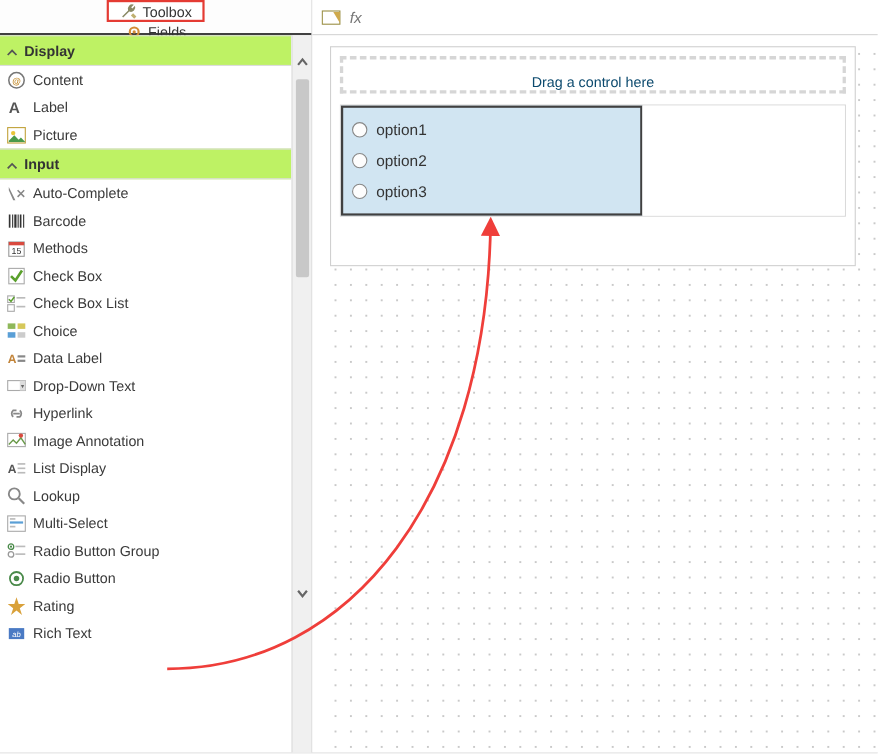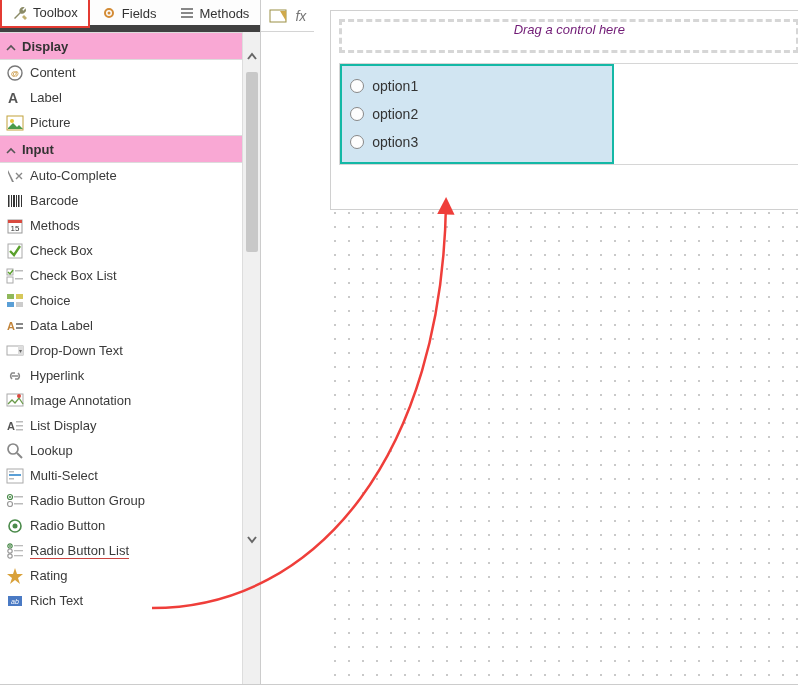--- a/index.html
+++ b/index.html
@@ -24,22 +24,23 @@
     width: 284px;
     border-right: 1px solid #ccc;
     display: flex;
     flex-direction: column;
     background: #fff;
   }
   .tabs {
     display: flex;
     align-items: center;
     height: 32px;
-    border-bottom: 7px solid #404040;
+    border-bottom: 2px solid #404040;
     background: #fdfdfd;
+    flex-direction: column;
   }
   .tab {
     display: flex;
     align-items: center;
     height: 30px;
     padding: 0 10px;
     border: 1px solid transparent;
     border-bottom: none;
     cursor: pointer;
     font-size: 13px;
@@ -65,21 +66,21 @@
     display: flex;
   }
   .tree {
     flex: 1;
     overflow: hidden;
   }
   .section-header {
     display: flex;
     align-items: center;
     height: 28px;
-    background: #f9a8d4;
+    background: #bef264;
     border-top: 1px solid #dcdcdc;
     border-bottom: 1px solid #dcdcdc;
     padding: 0 6px;
     cursor: pointer;
     font-weight: 600;
     color: #333;
   }
   .chev {
     width: 10px; height: 10px; margin-right: 6px;
     display: inline-block;
@@ -117,21 +118,21 @@
     position: absolute;
     left: 3px; width: 12px;
     top: 40px; height: 180px;
     background: #c8c8c8;
     border-radius: 2px;
   }
   
   .right-panel {
     flex: 1;
     display: flex;
-    flex-direction: row;
+    flex-direction: column;
     background: #fff;
   }
   .right-toolbar {
     height: 32px;
     display: flex;
     align-items: center;
     padding: 0 8px;
     gap: 8px;
     border-bottom: 1px solid #d4d4d4;
   }
@@ -155,37 +156,36 @@
     background: #fff;
     border: 1px solid #d0d0d0;
     width: 478px;
     min-height: 200px;
     padding: 8px;
   }
   .drop-zone {
     border: 3px dashed #d6d6d6;
     height: 34px;
     display: flex;
-    align-items: flex-start;
+    align-items: flex-end;
     justify-content: center;
-    font-style: italic;
-    color: #701a75;
+    color: #0c4a6e;
     margin-bottom: 10px;
   }
   .control-row {
     display: flex;
     border: 1px solid #d6d6d6;
     width: 100%;
   }
   .control-cell {
     border-right: 1px solid #d6d6d6;
     width: 274px;
     padding: 6px 8px;
     background: #d1e5f2;
-    border: 2px solid #14b8a6;
+    border: 2px solid #404040;
   }
   .control-cell-empty { flex: 1; padding: 6px; background:#fff;}
   .radio-opt {
     display: flex;
     align-items: center;
     height: 28px;
     font-size: 14px;
     color: #333;
   }
   .radio-dot {
@@ -399,32 +399,20 @@
                   <rect x="8" y="11" width="9" height="1.5" fill="#bbb"></rect>
                 </svg></span>
               <span class="label-text">Radio Button Group</span>
             </div>
             <div class="tree-item">
               <span class="icon"><svg viewBox="0 0 18 18" width="18" height="18">
                   <circle cx="9" cy="9" r="6" fill="#fff" stroke="#4a8a4a" stroke-width="1.6"></circle>
                   <circle cx="9" cy="9" r="2.5" fill="#4a8a4a"></circle>
                 </svg></span>
               <span class="label-text">Radio Button</span>
-            </div>
-            <div class="tree-item selected">
-              <span class="icon"><svg viewBox="0 0 18 18" width="18" height="18">
-                  <circle cx="4" cy="4" r="2.2" fill="none" stroke="#4a8a4a" stroke-width="1.2"></circle>
-                  <circle cx="4" cy="4" r="0.9" fill="#4a8a4a"></circle>
-                  <rect x="8" y="3" width="9" height="1.3" fill="#bbb"></rect>
-                  <circle cx="4" cy="9" r="2.2" fill="none" stroke="#999" stroke-width="1.2"></circle>
-                  <rect x="8" y="8" width="9" height="1.3" fill="#bbb"></rect>
-                  <circle cx="4" cy="14" r="2.2" fill="none" stroke="#999" stroke-width="1.2"></circle>
-                  <rect x="8" y="13" width="9" height="1.3" fill="#bbb"></rect>
-                </svg></span>
-              <span class="label-text">Radio Button List</span>
             </div>
             <div class="tree-item">
               <span class="icon"><svg viewBox="0 0 18 18" width="18" height="18">
                   <path d="M9 1 L11 7 L17 7 L12 11 L14 17 L9 13 L4 17 L6 11 L1 7 L7 7 Z" fill="#d9a13a"></path>
                 </svg></span>
               <span class="label-text">Rating</span>
             </div>
             <div class="tree-item">
               <span class="icon"><svg viewBox="0 0 18 18" width="18" height="18">
                   <rect x="2" y="4" width="14" height="10" fill="#4a7ac4"></rect>

